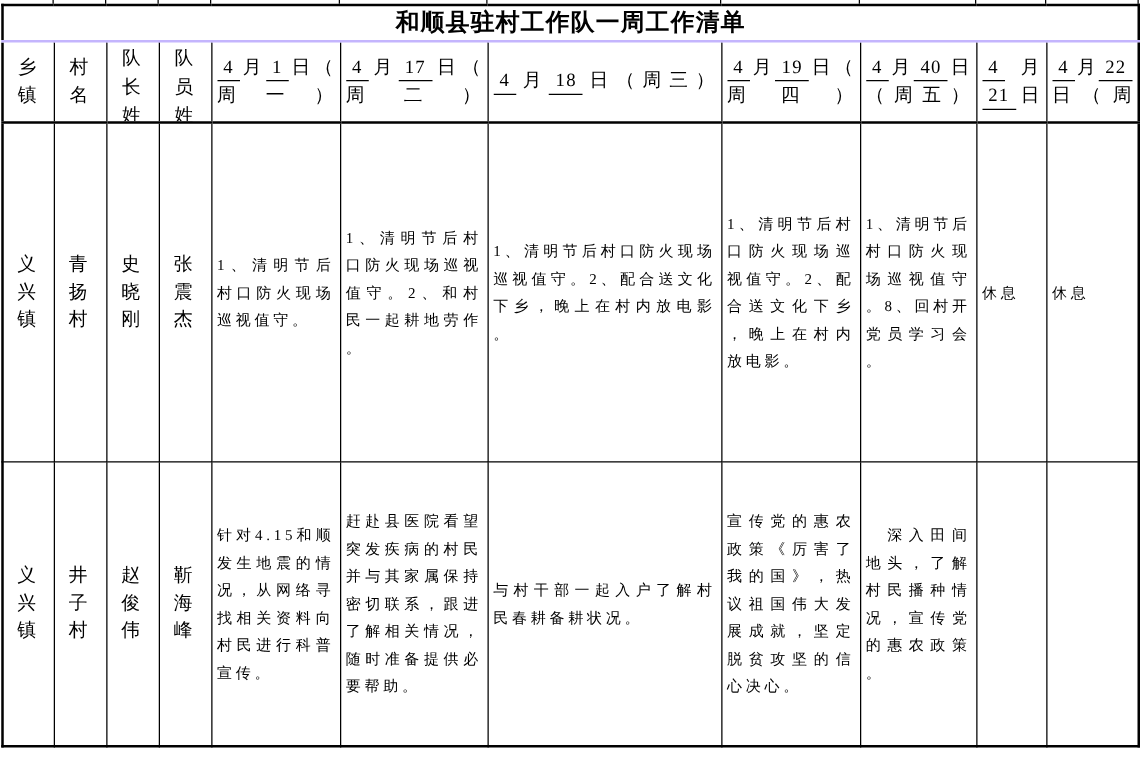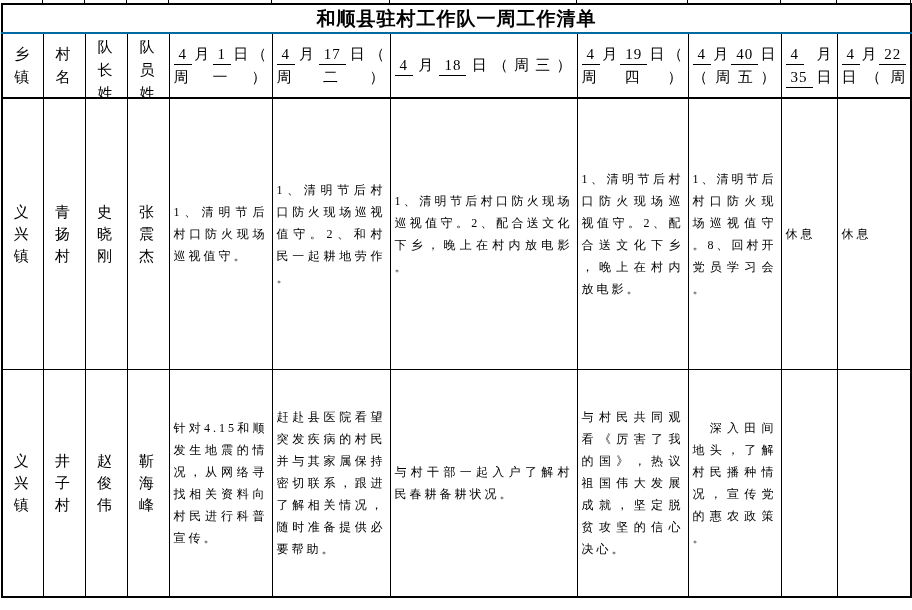--- a/index.html
+++ b/index.html
@@ -14,21 +14,21 @@
   .top-ticks{position:absolute;top:0;left:0;width:912px;height:3px;}
   .top-ticks .tick{position:absolute;top:0;width:1px;height:3px;background:#000;}
   table{
     border-collapse:collapse;
     table-layout:fixed;
     width:909px;
     margin:3px 0 0 1px;
     border:2px solid #000;
   }
   td{border:1px solid #000;padding:0;vertical-align:top;overflow:hidden;}
-  tr.title-row td{border-bottom:2px solid #0369a1;}
+  tr.title-row td{border-bottom:2px solid #c4b5fd;}
   tr.header-row td{border-bottom:2px solid #000;}
   .cell{
     display:flex;flex-direction:column;
     box-sizing:border-box;height:100%;overflow:hidden;
   }
   .cell > .inner{margin:auto 0;width:100%;box-sizing:border-box;}
   .h-title .cell{height:27px;}
   .h-head  .cell{height:63px;padding:2px 0;}
   .h-row1  .cell{height:270px;}
   .h-row2  .cell{height:226px;}
@@ -140,21 +140,21 @@
               <div class="inner hdate"><span class="blank">4</span><span>月</span><span class="blank">19</span><span>日</span><span>（周四）</span></div>
             </div>
       </td>
       <td>
         <div class="cell">
               <div class="inner hdate"><span class="blank">4</span><span>月</span><span class="blank">40</span><span>日</span><span>（周五）</span></div>
             </div>
       </td>
       <td>
         <div class="cell">
-              <div class="inner hdate"><span class="blank">4</span><span>月</span><span class="blank">35</span><span>日</span><span></span></div>
+              <div class="inner hdate"><span class="blank">4</span><span>月</span><span class="blank">21</span><span>日</span><span></span></div>
             </div>
       </td>
       <td>
         <div class="cell">
               <div class="inner hdate"><span class="blank">4</span><span>月</span><span class="blank">22</span><span>日</span><span>（周</span></div>
             </div>
       </td>
     </tr>
 
     <tr class="h-row1">
@@ -246,21 +246,21 @@
               <div class="inner work">赶赴县医院看望突发疾病的村民并与其家属保持密切联系，跟进了解相关情况，随时准备提供必要帮助。</div>
             </div>
       </td>
       <td>
         <div class="cell">
               <div class="inner work">与村干部一起入户了解村民春耕备耕状况。</div>
             </div>
       </td>
       <td>
         <div class="cell">
-              <div class="inner work">与村民共同观看《厉害了我的国》，热议祖国伟大发展成就，坚定脱贫攻坚的信心决心。</div>
+              <div class="inner work">宣传党的惠农政策《厉害了我的国》，热议祖国伟大发展成就，坚定脱贫攻坚的信心决心。</div>
             </div>
       </td>
       <td>
         <div class="cell">
               <div class="inner work">　深入田间地头，了解村民播种情况，宣传党的惠农政策。</div>
             </div>
       </td>
       <td>
         <div class="cell">
               <div class="inner work"></div>

